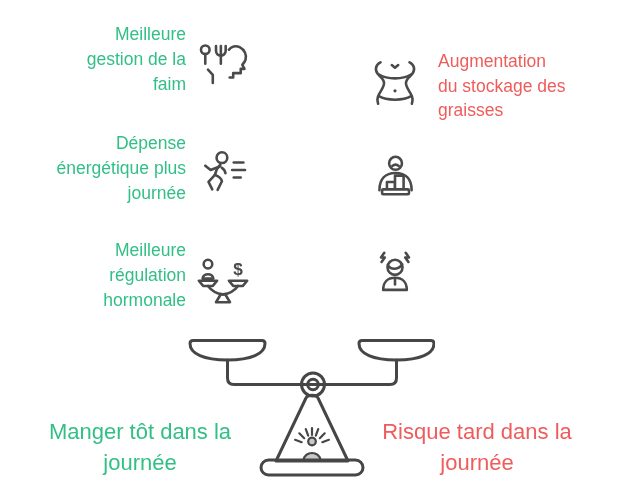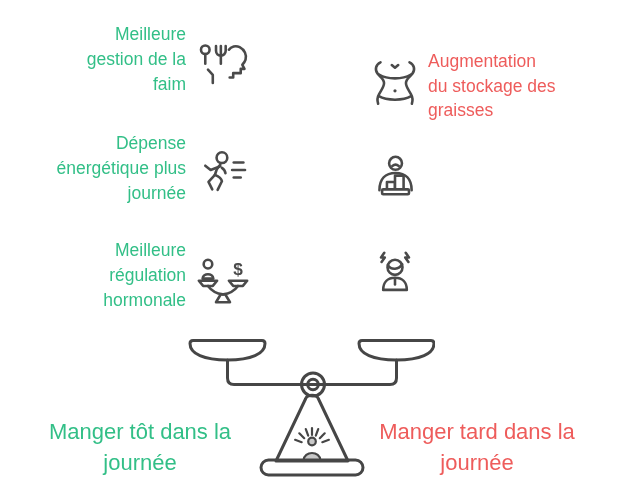--- a/index.html
+++ b/index.html
@@ -2,21 +2,21 @@
 <html style="--green: #32bf87; --red: #ee5c5b; --icon-stroke: #4a4a4a; --outline: #464646; --pan-green-top: #7aeeb5; --pan-green-bottom: #41d78b; --pan-red-top: #ff9a94; --pan-red-bottom: #f8696a; --metal-light: #d8d8d8; --metal-dark: #bfbfbf; --platform-gray: #c9c9c9;"><head>
 <meta charset="utf-8">
 <style>
   html,body{margin:0;padding:0;background:#fff;}
   .canvas{
     position:relative;width:624px;height:498px;background:#ffffff;
     font-family:"Liberation Sans",sans-serif;overflow:hidden;
   }
   .row{position:absolute;display:flex;align-items:center;height:72px;}
   .row.left{left:6px;width:246px;gap:8px;align-items:flex-end;}
-  .row.right{left:366px;width:252px;gap:4px;}
+  .row.right{left:366px;width:252px;gap:14px;}
   .txt{
     font-size:17.5px;line-height:1.42;white-space:pre-line;font-weight:400;
   }
   .row.left .txt{flex:1;text-align:right;}
   .row.right .txt{flex:1;text-align:left;}
   .green{color:var(--green,#32bf87);}
   .red{color:var(--red,#ee5c5b);}
   .icon{width:58px;height:58px;flex:0 0 auto;display:block;}
   .icon svg{display:block;width:58px;height:58px;
     stroke:var(--icon-stroke,#4a4a4a);fill:none;
@@ -169,16 +169,16 @@
     <path class="thin" d="M118.5,127.5 C119,117.5 135,117.5 135.5,127.5 Z" fill="#c9c9c9"></path>
 
     <circle class="ln" cx="128" cy="51.5" r="11.5" fill="#d8d8d8"></circle>
     <circle class="ln" cx="128" cy="51.5" r="5.3" fill="#ffffff"></circle>
 
     <rect class="ln" x="76" y="127" width="102" height="15" rx="7.5" fill="#c9c9c9"></rect>
   </svg>
 
   <div class="scale-label green" style="left:28px;top:416px;width:224px">Manger tôt dans la
 journée</div>
-  <div class="scale-label red" style="left:366px;top:416px;width:222px">Manger tard dans la
+  <div class="scale-label red" style="left:366px;top:416px;width:222px">Risque tard dans la
 journée</div>
 
 </div>
 
 </body></html>

